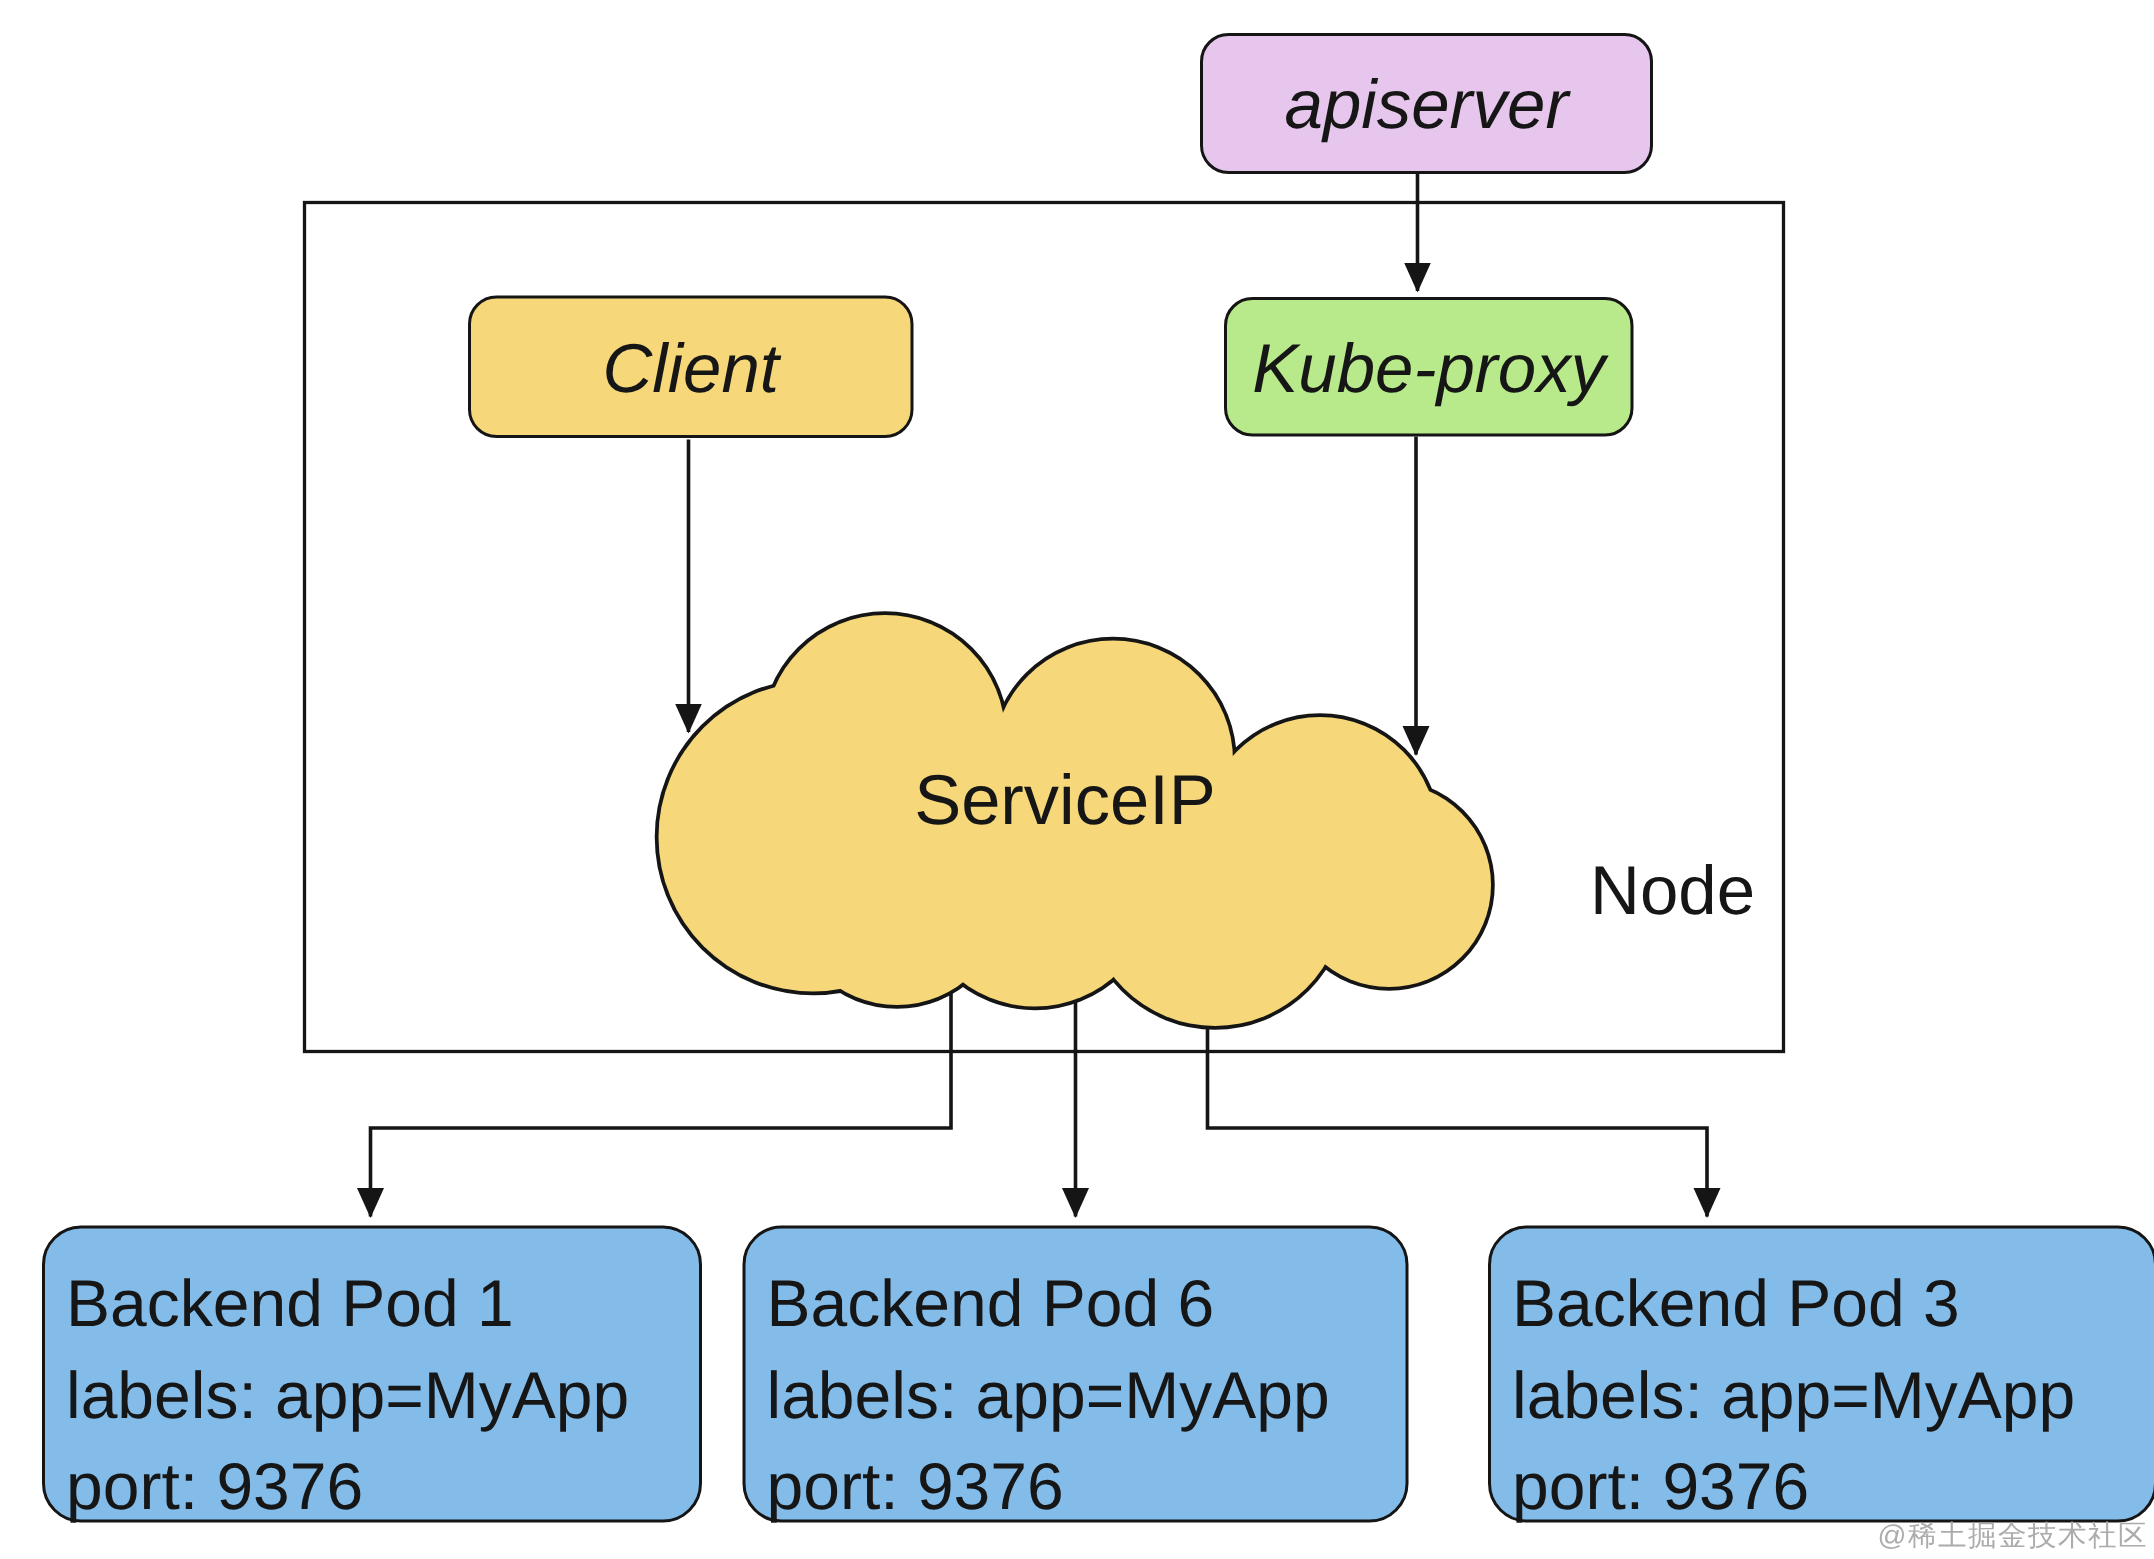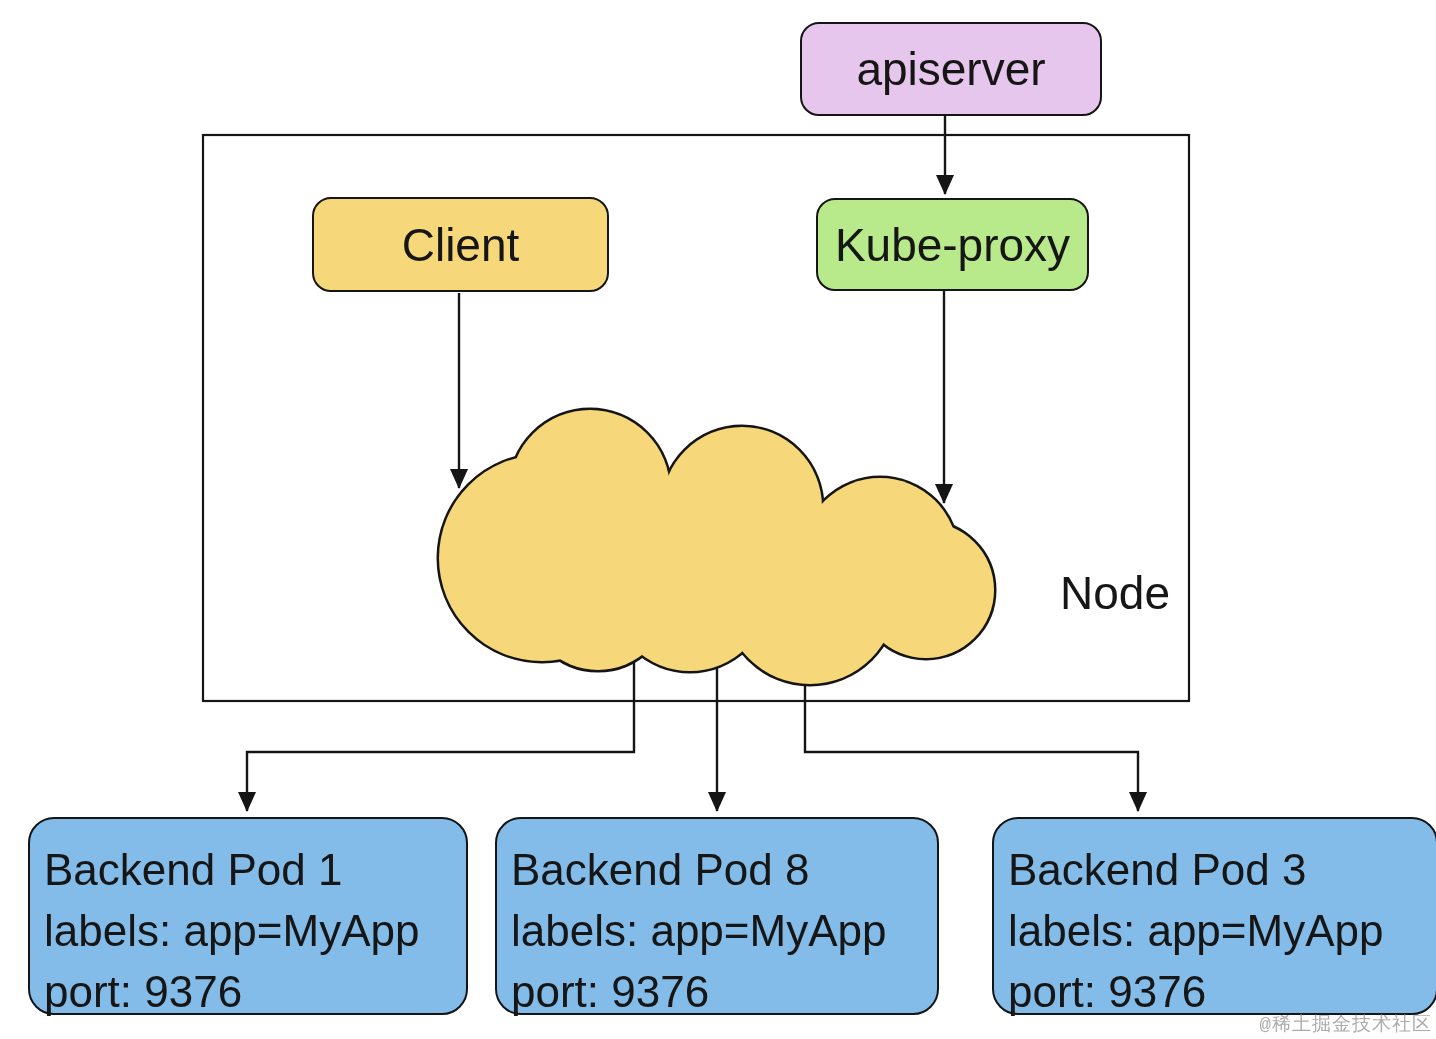--- a/index.html
+++ b/index.html
@@ -16,37 +16,37 @@
     font-family:"Liberation Sans","DejaVu Sans",sans-serif;color:#161616;}
   .stage{position:absolute;left:0;top:0;width:1436px;height:1039px;}
   svg.wires{position:absolute;left:0;top:0;width:1436px;height:1039px;}
   .wire{stroke:var(--c-stroke);stroke-width:2.4;fill:none;}
   .node-rect{stroke:var(--c-stroke);stroke-width:2.2;fill:none;}
   .cloud-stroke circle{fill:var(--c-cloud);stroke:var(--c-stroke);stroke-width:5;}
   .cloud-fill circle{fill:var(--c-cloud);stroke:none;}
   .arrowhead{fill:var(--c-stroke);}
   .box{position:absolute;border:2.6px solid var(--c-stroke);display:flex;
     align-items:center;justify-content:center;font-size:46px;}
-  .rounded{border-radius:19px;}
+  .rounded{border-radius:19px;font-style:italic;}
   .apiserver{left:800px;top:22px;width:302px;height:94px;background:var(--c-apiserver);}
   .client{left:312px;top:197px;width:297px;height:95px;background:var(--c-client);}
   .kubeproxy{left:816px;top:198px;width:273px;height:93px;background:var(--c-kube-proxy);}
   .pod{position:absolute;top:817px;height:198px;background:var(--c-pod);
     border:2.6px solid var(--c-stroke);border-radius:26px;
     padding:20px 6px 0 14px;font-size:44px;line-height:61px;}
   .pod1{left:28px;width:440px;}
   .pod2{left:495px;width:444px;}
   .pod3{left:992px;width:446px;}
   .node-label{position:absolute;left:1020px;top:566px;width:150px;
     text-align:right;font-size:46px;}
   .cloud-label{position:absolute;left:485px;top:503px;width:450px;
     text-align:center;font-size:47px;line-height:60px;}
   .watermark{position:absolute;left:1100px;top:1011px;width:332px;
     text-align:right;font-size:19px;color:var(--c-watermark);z-index:5;
-    letter-spacing:1px;font-family:Liberation Mono, monospace;}
+    letter-spacing:1px;}
 </style>
 </head>
 <body>
 
 <div class="stage">
 
   <svg class="wires" viewBox="0 0 1436 1039">
     <defs>
       <marker id="arrow" markerUnits="userSpaceOnUse" markerWidth="22" markerHeight="20" refX="19" refY="9" orient="auto">
         <path class="arrowhead" d="M0,0 L20,9 L0,18 Z"></path>
@@ -93,30 +93,31 @@
     <span>Client</span>
   </div>
 
   <div class="box rounded kubeproxy">
     <span>Kube-proxy</span>
   </div>
 
   <div class="node-label">Node</div>
 
   <div class="cloud-label">
+    <div>ServiceIP</div>
   </div>
 
   <div class="pod pod1">
     <div>Backend Pod 1</div>
     <div>labels: app=MyApp</div>
     <div>port: 9376</div>
   </div>
 
   <div class="pod pod2">
-    <div>Backend Pod 8</div>
+    <div>Backend Pod 6</div>
     <div>labels: app=MyApp</div>
     <div>port: 9376</div>
   </div>
 
   <div class="pod pod3">
     <div>Backend Pod 3</div>
     <div>labels: app=MyApp</div>
     <div>port: 9376</div>
   </div>
 

